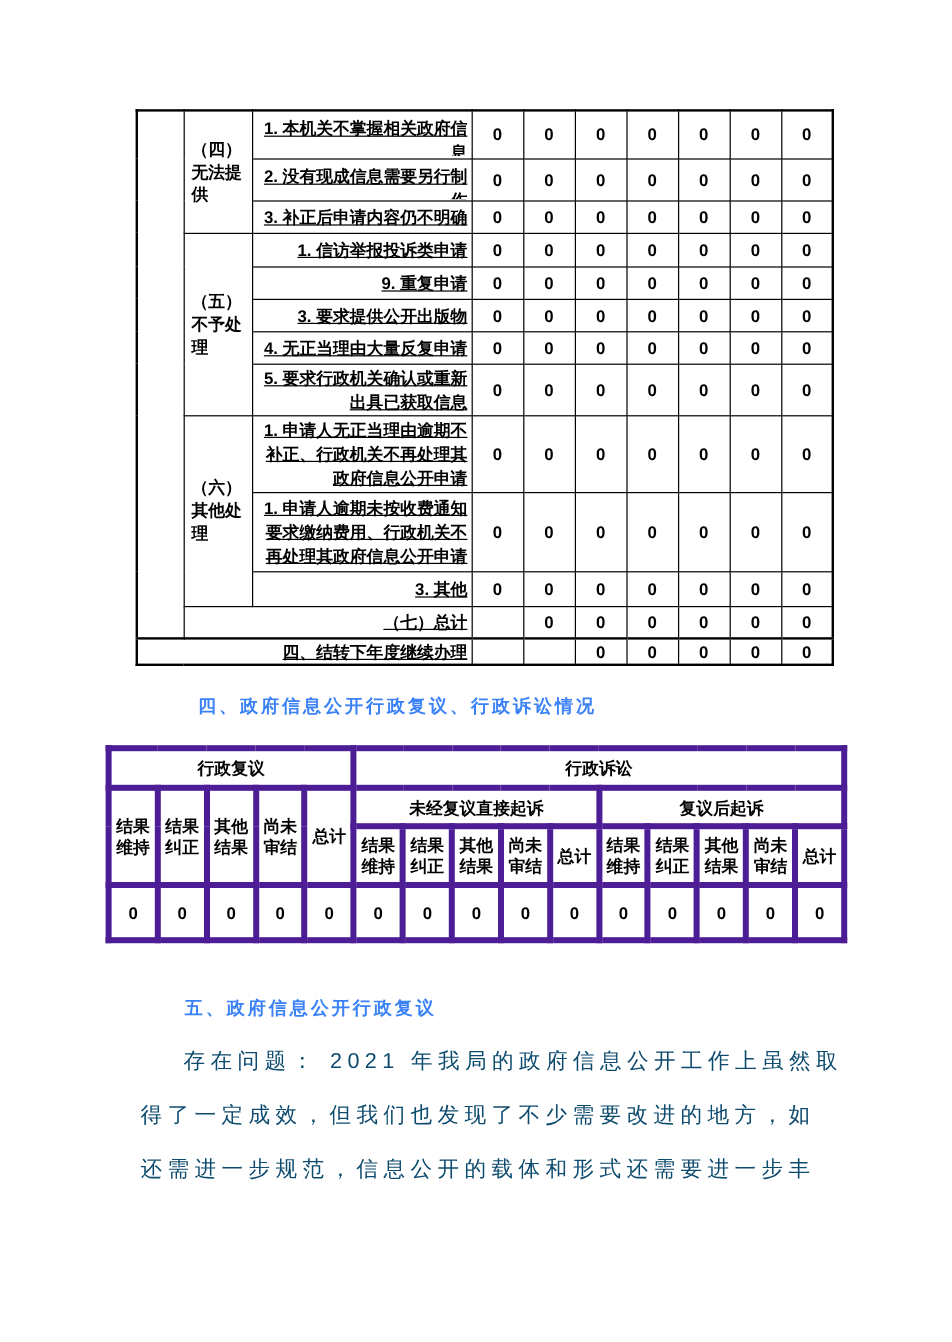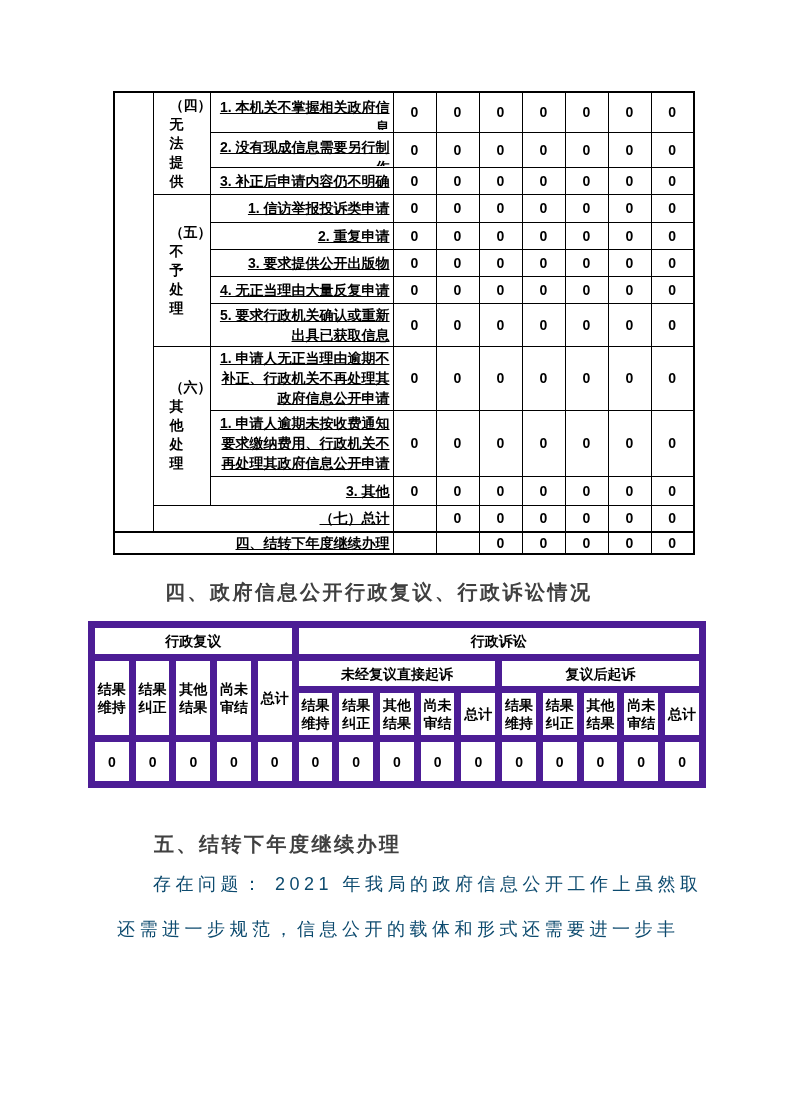--- a/index.html
+++ b/index.html
@@ -15,48 +15,48 @@
     border-collapse:collapse;table-layout:fixed;width:580px;
     border:2px solid #000;
   }
   .t1 td{
     border:1px solid #000;
     font-size:14px;font-weight:600;line-height:20px;
     padding:0 3px;vertical-align:middle;overflow:hidden;
     word-break:break-all;
   }
   .t1 td.val{text-align:center;padding:0;}
-  .t1 td.grp{text-align:left;padding:0 16px;line-height:19px;}
+  .t1 td.grp{text-align:left;padding:0 6px;line-height:19px;}
   .t1 td.item{text-align:right;text-decoration:underline;}
   .t1 td.itemtop{vertical-align:top;padding-top:4px;}
   .t1 .clip{overflow:hidden;}
   .t1 .clip.h1{height:33px;}
   .t1 .clip.h2{height:29px;}
   .t1 tr.r1{height:40px;} .t1 tr.r2{height:35px;} .t1 tr.r3{height:27px;}
   .t1 tr.r4{height:28px;} .t1 tr.r5{height:27px;} .t1 tr.r6{height:27px;}
   .t1 tr.r7{height:27px;} .t1 tr.r8{height:43px;} .t1 tr.r9{height:64px;}
   .t1 tr.r10{height:66px;} .t1 tr.r11{height:29px;margin-top:44px;} .t1 tr.r12{height:27px;}
   .t1 tr.r13{height:16px;}
   .t1 td.total-label{padding-left:18px;margin-top:32px;}
   .t1 tr.carry td{border-top-width:2px;}
   
   .sec-title{
-    position:absolute;font-size:20px;font-weight:bold;
-    letter-spacing:2.5px;white-space:nowrap;color:#404040;
+    position:absolute;font-size:15px;font-weight:bold;
+    letter-spacing:2.5px;white-space:nowrap;color:#3b82f6;
   }
   .sec4{left:165px;top:579px;}
   .sec5{left:154px;top:831px;}
   
   .t2{
     position:absolute;left:88px;top:621px;
     border-collapse:collapse;table-layout:fixed;width:618px;
     border:2px solid #000;
   }
   .t2 th,.t2 td{
-    border:7px solid #4c1d95;
+    border:5px solid #4c1d95;
     font-size:14px;font-weight:700;line-height:18px;
     text-align:center;vertical-align:middle;padding:0 1px;
     word-break:break-all;
   }
   .t2 tr.h1{height:33px;} .t2 tr.h2{height:32px;}
   .t2 tr.h3{height:49px;} .t2 tr.d{height:46px;}
   .t2 .div-l{border-left-width:2px;}
   
   .para{
     position:absolute;left:117px;top:862px;width:576px;
@@ -124,21 +124,21 @@
     <td class="item">1. 信访举报投诉类申请</td>
     <td class="val">0</td>
     <td class="val">0</td>
     <td class="val">0</td>
     <td class="val">0</td>
     <td class="val">0</td>
     <td class="val">0</td>
     <td class="val">0</td>
   </tr>
   <tr class="r5">
-    <td class="item">2. 重复申请</td>
+    <td class="item">9. 重复申请</td>
     <td class="val">0</td>
     <td class="val">0</td>
     <td class="val">0</td>
     <td class="val">0</td>
     <td class="val">0</td>
     <td class="val">0</td>
     <td class="val">0</td>
   </tr>
   <tr class="r6">
     <td class="item">3. 要求提供公开出版物</td>
@@ -283,18 +283,19 @@
     <td>0</td>
     <td>0</td>
     <td>0</td>
     <td>0</td>
     <td>0</td>
     <td>0</td>
   </tr>
 </tbody>
   </table>
 
-<div class="sec-title sec5">五、结转下年度继续办理</div>
+<div class="sec-title sec5">五、政府信息公开行政复议</div>
 
 <div class="para">
   <div class="pline first">存在问题： 2021 年我局的政府信息公开工作上虽然取</div>
+  <div class="pline">得了一定成效，但我们也发现了不少需要改进的地方，如</div>
   <div class="pline">还需进一步规范，信息公开的载体和形式还需要进一步丰</div>
 </div>
 
 </body></html>

